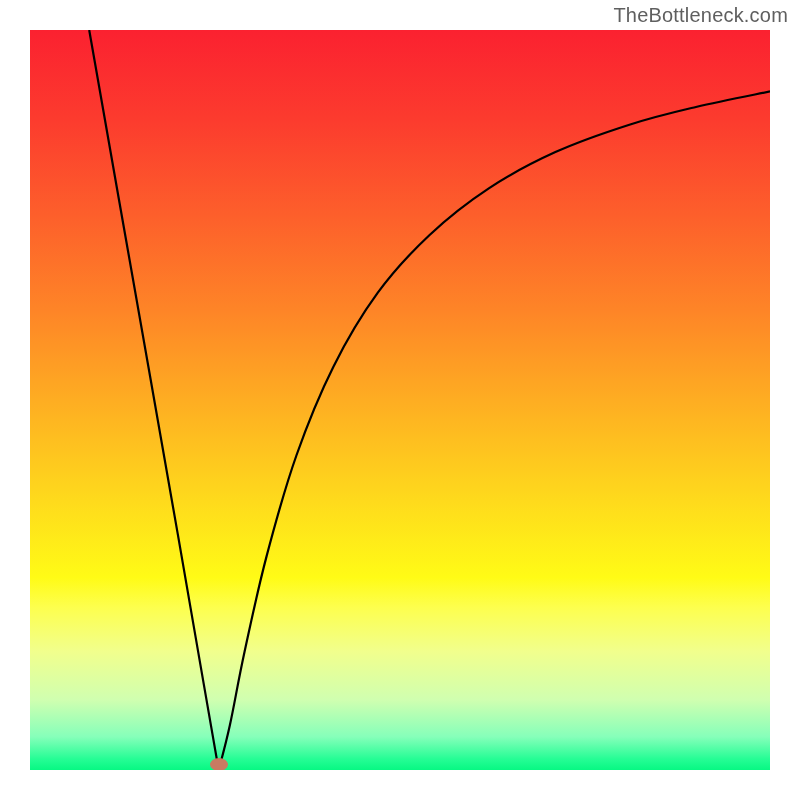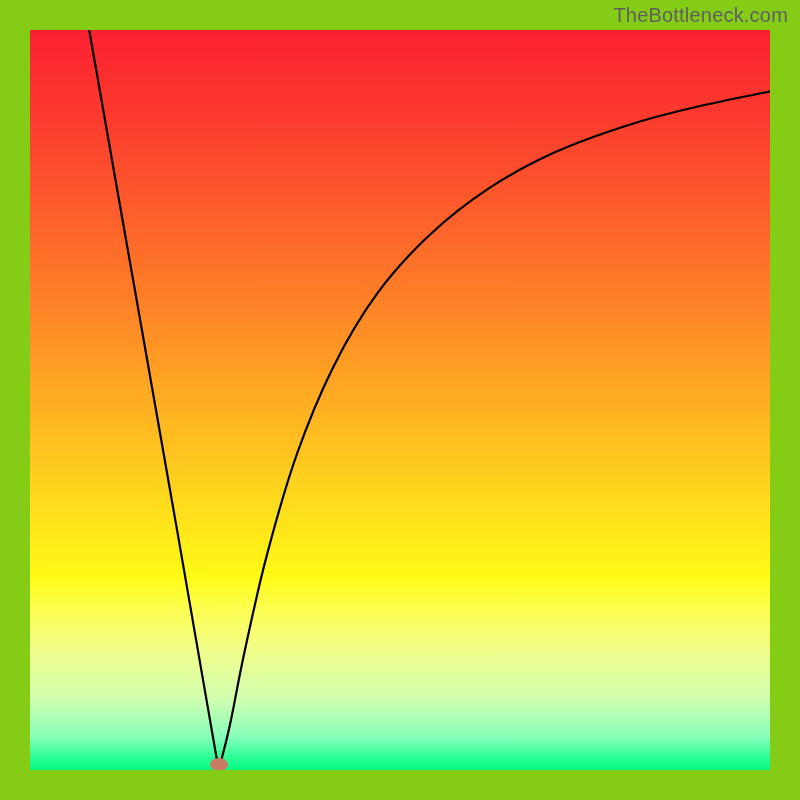--- a/index.html
+++ b/index.html
@@ -7,21 +7,21 @@
     padding: 0;
     width: 800px;
     height: 800px;
     background: #000;
     font-family: Arial, Helvetica, sans-serif;
   }
   .frame {
     position: relative;
     width: 800px;
     height: 800px;
-    background: #84cc16;
+    background: #ffffff;
   }
   .watermark {
     position: absolute;
     top: 4px;
     right: 12px;
     color: #5f5f5f;
     font-size: 20px;
     font-weight: 500;
     letter-spacing: 0.2px;
     z-index: 10;

